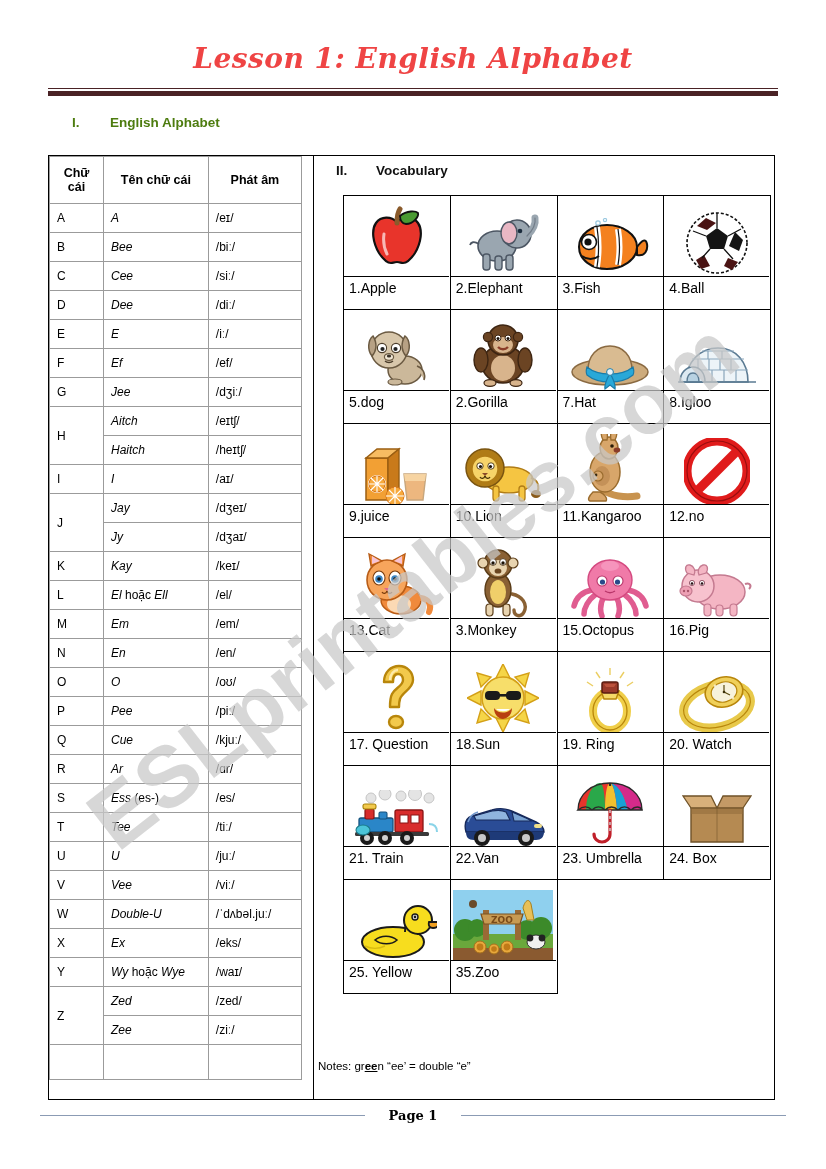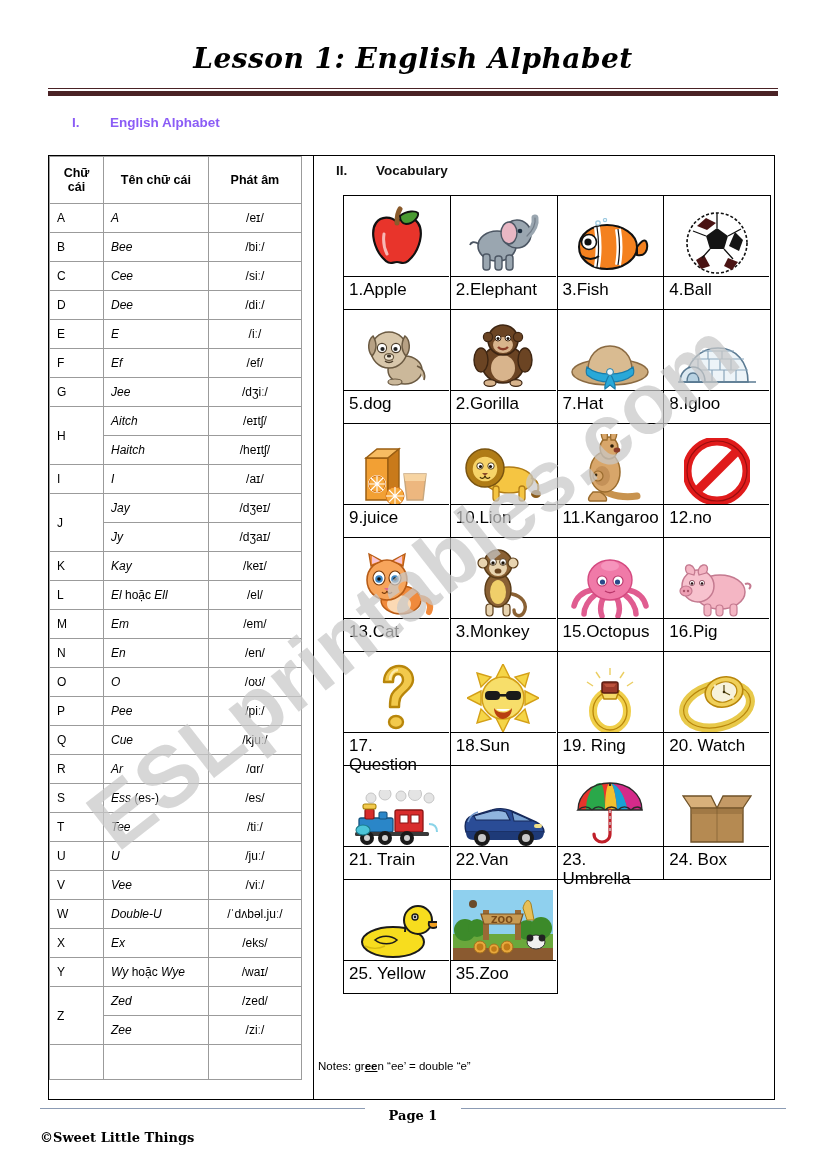--- a/index.html
+++ b/index.html
@@ -46,21 +46,21 @@
     left: 0;
     right: 0;
     top: 42px;
     text-align: center;
   }
   .doc-title {
     font-family: "DejaVu Serif", "Liberation Serif", serif;
     font-style: italic;
     font-weight: bold;
     font-size: 28px;
-    color: #000000;
+    color: #ef4444;
     letter-spacing: 0.5px;
   }
   .title-rule {
     position: absolute;
     left: 48px;
     right: 48px;
     top: 88px;
   }
   .title-rule .thin {
     height: 1px;
@@ -72,21 +72,21 @@
     margin-top: 2px;
   }
 
   
   .section-i {
     position: absolute;
     left: 72px;
     top: 115px;
     font-size: 13.5px;
     font-weight: bold;
-    color: #8b5cf6;
+    color: #4d7c0f;
   }
   .section-i .num { display: inline-block; width: 38px; }
 
   
   .content-frame {
     position: absolute;
     left: 48px;
     top: 155px;
     width: 727px;
     height: 945px;
@@ -115,21 +115,21 @@
   }
   .alpha-table th {
     font-weight: bold;
     text-align: center;
     font-size: 12.5px;
     height: 40px;
     line-height: 1.15;
   }
   .col-letter  { width: 44px;  text-align: left; }
   .col-name    { width: 108px; text-align: left; font-style: italic; margin-top: 23px; }
-  .col-sound   { width: 88px;  text-align: center; font-style: normal; }
+  .col-sound   { width: 88px;  text-align: left; font-style: normal; }
   .alpha-table td.col-name .plain { font-style: normal; }
   .alpha-table td.letter-cell { text-align: left; vertical-align: middle; }
   .row-empty td { height: 28px; }
 
   
   .alpha-spacer {
     position: absolute;
     left: 302px;
     top: 156px;
     width: 12px;
@@ -178,21 +178,21 @@
     height: 80px;
     display: flex;
     align-items: flex-end;
     justify-content: center;
     overflow: hidden;
   }
   .vox-img svg { display: block; }
   .vox-label {
     border-top: 1px solid #000;
     height: 33px;
-    font-size: 17px;
+    font-size: 14px;
     padding: 4px 5px 0 5px;
     box-sizing: border-box;
     line-height: 1.1;
   }
 
   
   .notes {
     position: absolute;
     left: 318px;
     top: 1060px;
@@ -203,21 +203,21 @@
 
   
   .footer {
     position: absolute;
     left: 40px;
     right: 40px;
     top: 1108px;
   }
   .footer-rule-row {
     display: flex;
-    align-items: flex-start;
+    align-items: center;
     gap: 24px;
   }
   .footer-rule {
     flex: 1;
     height: 1px;
     background: #8b9bb4;
   }
   .page-num {
     font-family: "DejaVu Serif", "Liberation Serif", serif;
     font-weight: bold;
@@ -982,16 +982,15 @@
   </div>
 
   <div class="watermark">ESLprintables.com</div>
 
   <div class="footer">
     <div class="footer-rule-row">
       <div class="footer-rule"></div>
       <div class="page-num">Page 1</div>
       <div class="footer-rule"></div>
     </div>
-    <div class="copyright">©Sweet Little Things</div>
   </div>
 
 </div>
 
 </body></html>

